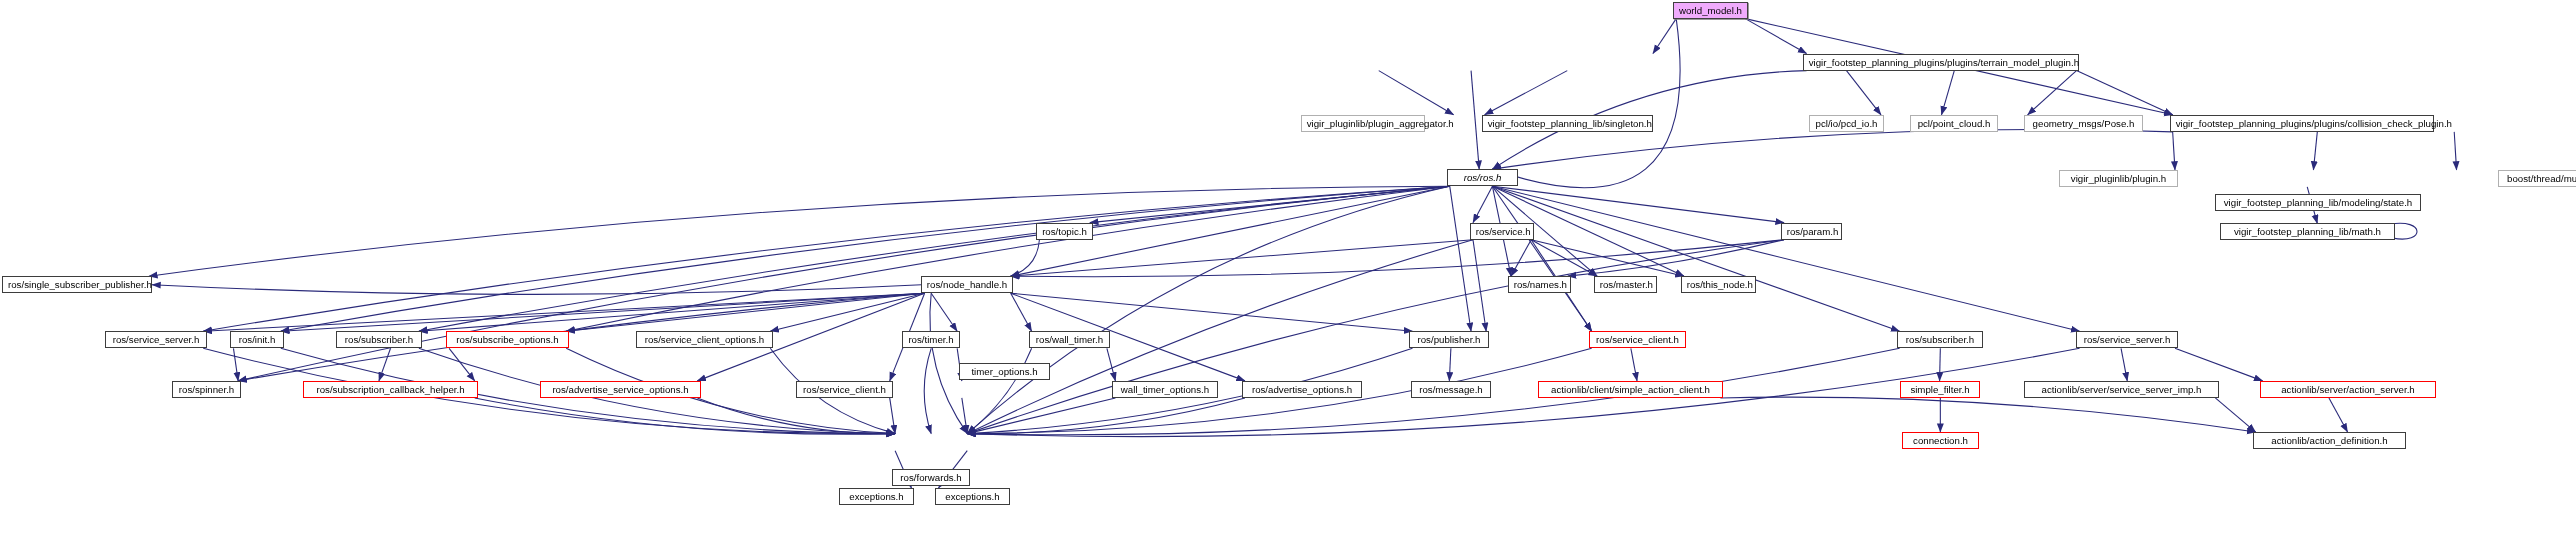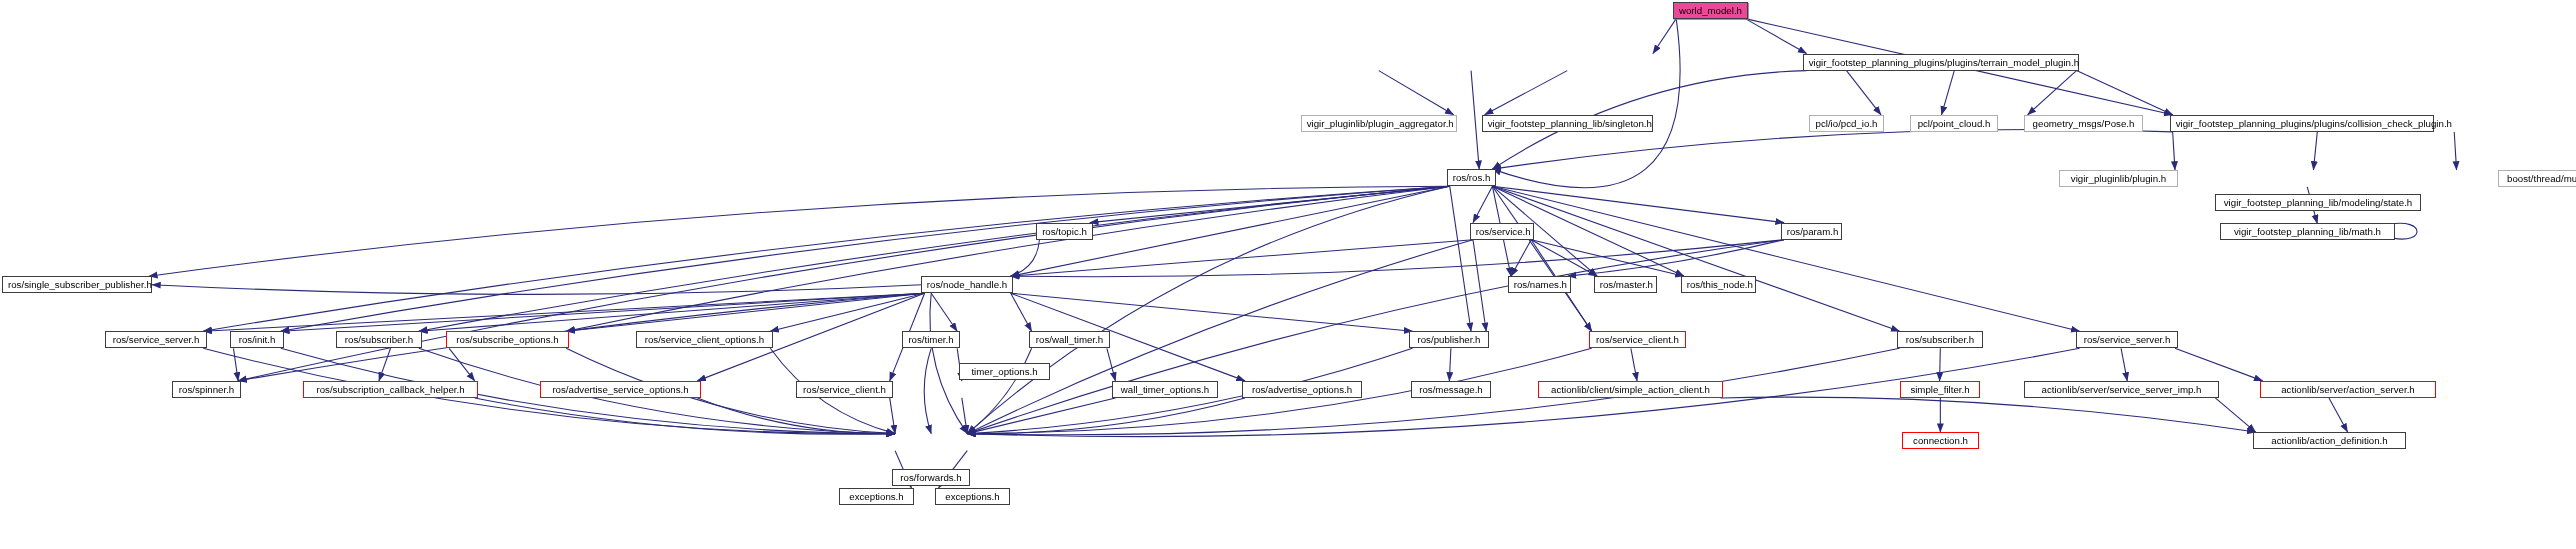--- a/index.html
+++ b/index.html
@@ -20,21 +20,21 @@
     padding: 0 4.7px;
     font-size: 9.7px;
     color: #000000;
     white-space: nowrap;
     text-align: center;
     background: #ffffff;
     border: 0.8px solid #808080;
     z-index: 5;
   }
   .node.root {
-    background: #ec4899;
+    background: #f0abfc;
     border: 0.8px solid #404040;
     box-shadow: 0.8px 0.8px 0 #808080;
   }
   .node.bold { border: 1.6px solid #3d3d3d; }
   .node.red  { border: 0.8px solid #ff0000; }
   .node.thin { border: 0.8px solid #b0b0b0; }
 </style>
 </head>
 <body>
 
@@ -137,31 +137,31 @@
         <path d="M2501.5,513 Q2501.5,535 2501.5,557" stroke="#2a2a7a" marker-end="url(#ah)"></path>
         <path d="M2218,513 Q2564.909165726747,505.0608101941984 2908,557" stroke="#2a2a7a" marker-end="url(#ah)"></path>
         <path d="M2856,513 Q2882,535 2908,557" stroke="#2a2a7a" marker-end="url(#ah)"></path>
         <path d="M3002.5,513 Q3014.5,535 3026.5,557" stroke="#2a2a7a" marker-end="url(#ah)"></path>
         <path d="M1154,581 Q1164.5,605 1175,629" stroke="#2a2a7a" marker-end="url(#ah)"></path>
         <path d="M1247,581 Q1228.5,605 1210,629" stroke="#2a2a7a" marker-end="url(#ah)"></path>
       </g>
   </svg>
 <div class="node root" style="left: 1673px; top: 1.6px; width: 75px;">world_model.h</div>
     <div class="node bold" style="left: 1803px; top: 54px; width: 276px;">vigir_footstep_planning_plugins/plugins/terrain_model_plugin.h</div>
-    <div class="node thin" style="left: 1301px; top: 115px; width: 156px;">vigir_pluginlib/plugin_aggregator.h</div>
+    <div class="node thin" style="left: 1301px; top: 115px; width: 124px;">vigir_pluginlib/plugin_aggregator.h</div>
     <div class="node bold" style="left: 1482px; top: 115px; width: 171px;">vigir_footstep_planning_lib/singleton.h</div>
     <div class="node thin" style="left: 1809px; top: 115px; width: 75px;">pcl/io/pcd_io.h</div>
     <div class="node thin" style="left: 1910px; top: 115px; width: 88px;">pcl/point_cloud.h</div>
     <div class="node thin" style="left: 2024px; top: 115px; width: 119px;">geometry_msgs/Pose.h</div>
     <div class="node bold" style="left: 2170px; top: 115px; width: 264px;">vigir_footstep_planning_plugins/plugins/collision_check_plugin.h</div>
     <div class="node thin" style="left: 2059px; top: 170px; width: 119px;">vigir_pluginlib/plugin.h</div>
     <div class="node bold" style="left: 2215px; top: 170px; width: 206px; margin-top: 24px;">vigir_footstep_planning_lib/modeling/state.h</div>
     <div class="node thin" style="left: 2453px; top: 170px; width: 120px; margin-left: 45px;">boost/thread/mutex.hpp</div>
     <div class="node bold" style="left: 2220px; top: 223px; width: 175px;">vigir_footstep_planning_lib/math.h</div>
-    <div class="node bold" style="left: 1447px; top: 169px; width: 49px;">ros/ros.h</div>
+    <div class="node bold" style="left: 1447px; top: 169px; width: 71px; font-style: italic;">ros/ros.h</div>
     <div class="node bold" style="left: 1036px; top: 223px; width: 57px;">ros/topic.h</div>
     <div class="node bold" style="left: 1470px; top: 223px; width: 64px;">ros/service.h</div>
     <div class="node bold" style="left: 1781px; top: 223px; width: 61px;">ros/param.h</div>
     <div class="node bold" style="left: 2.3px; top: 276px; width: 150px;">ros/single_subscriber_publisher.h</div>
     <div class="node bold" style="left: 921px; top: 276px; width: 92px;">ros/node_handle.h</div>
     <div class="node bold" style="left: 1508px; top: 276px; width: 63px;">ros/names.h</div>
     <div class="node bold" style="left: 1594px; top: 276px; width: 63px;">ros/master.h</div>
     <div class="node bold" style="left: 1681px; top: 276px; width: 75px;">ros/this_node.h</div>
     <div class="node bold" style="left: 105px; top: 331px; width: 102px;">ros/service_server.h</div>
     <div class="node bold" style="left: 230px; top: 331px; width: 54px;">ros/init.h</div>

